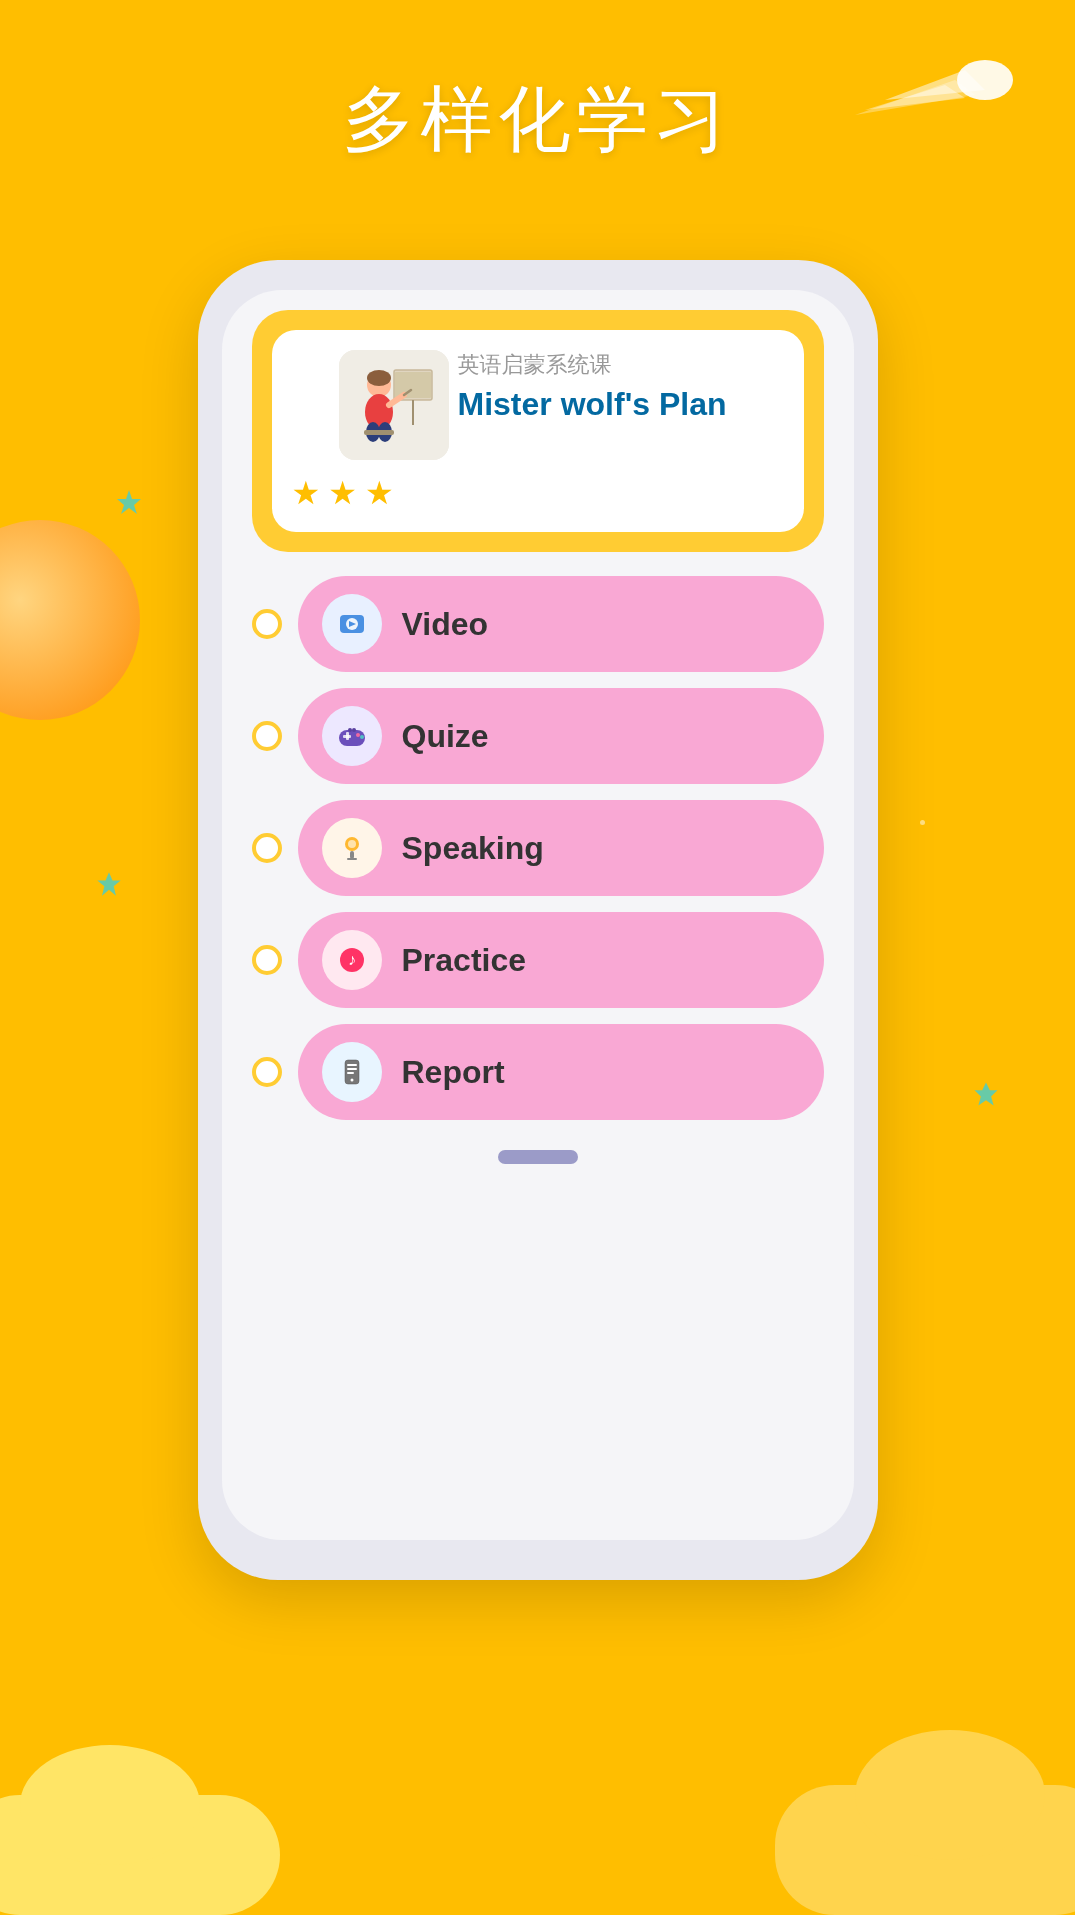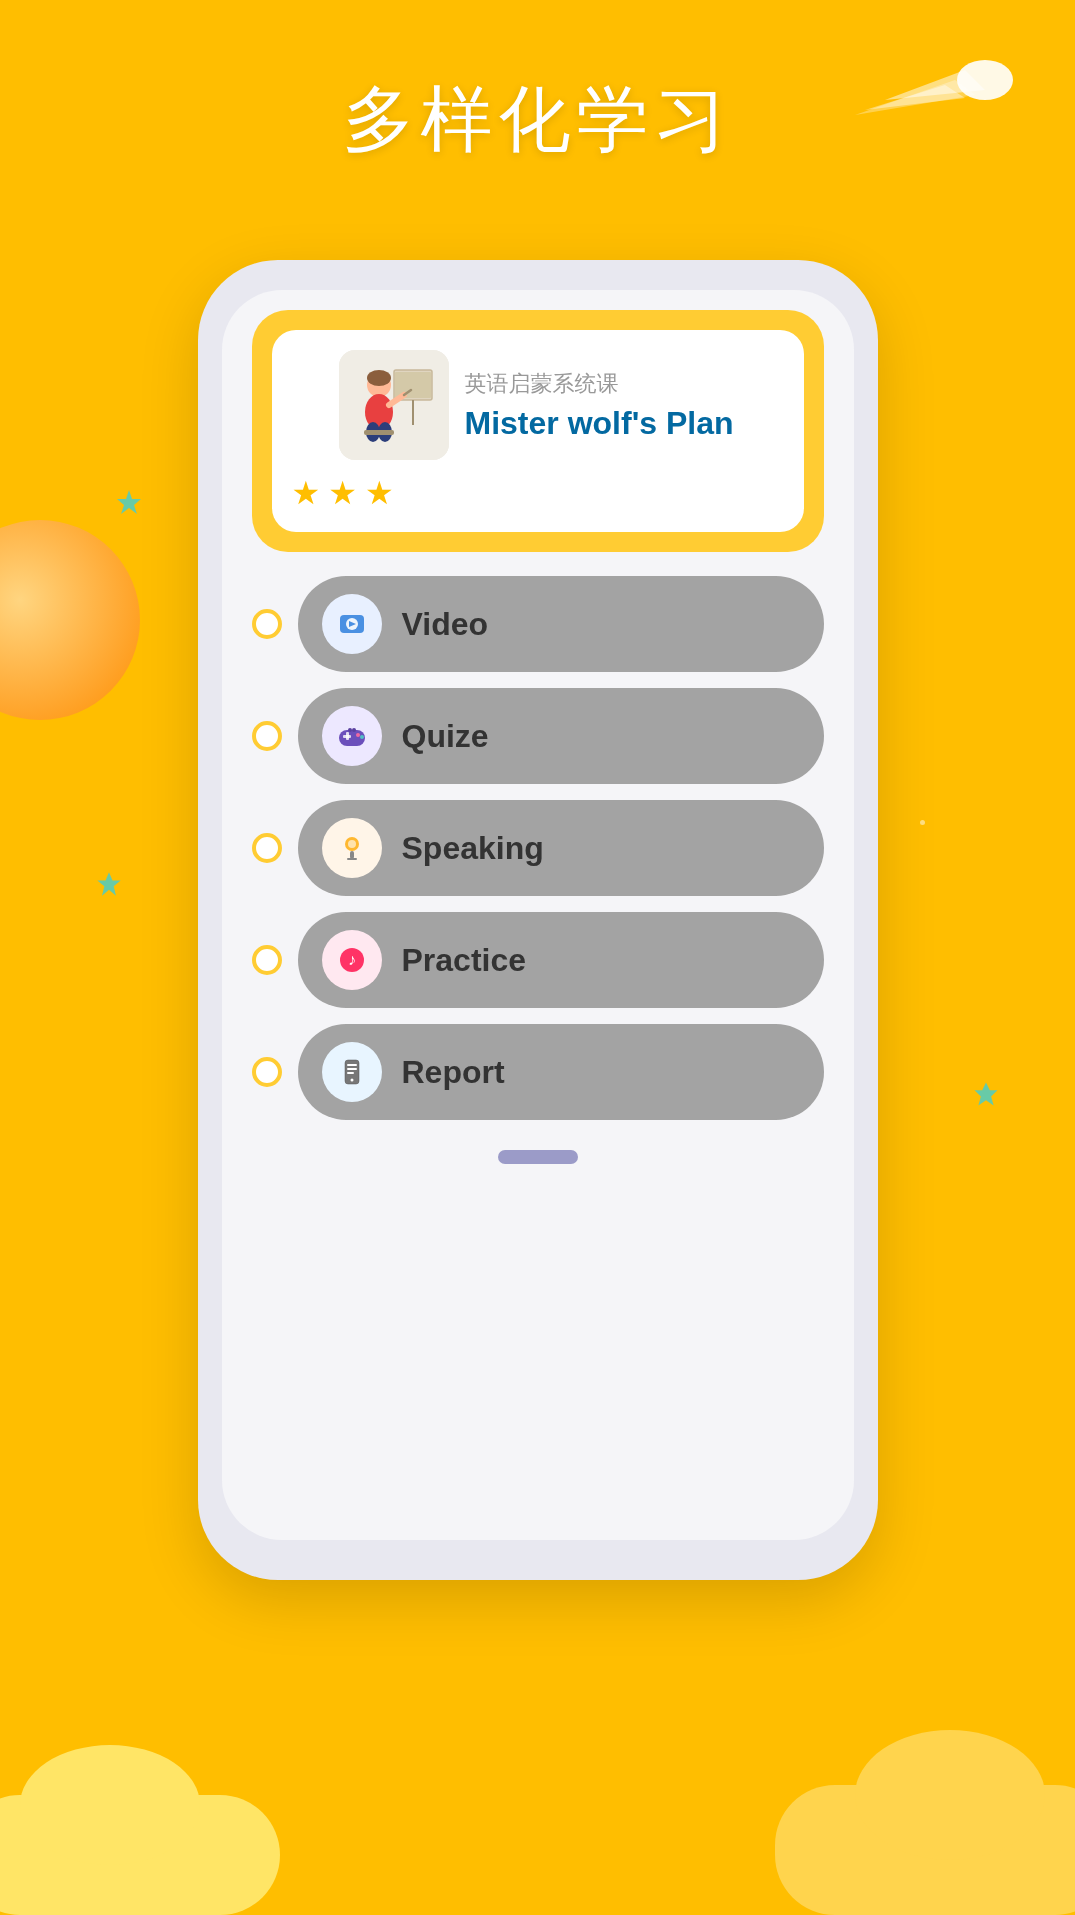--- a/index.html
+++ b/index.html
@@ -161,22 +161,21 @@
     }
     .course-card {
       background: white;
       border-radius: 24px;
       padding: 20px;
       display: flex;
       flex-direction: column;
     }
     .course-card-top {
       display: flex;
-      align-items: center;
-      gap: 16px;
+      gap: 9px;
       padding-left: 47px;
     }
     .course-illustration {
       width: 110px;
       height: 110px;
       border-radius: 16px;
       background: #F0EEE8;
       overflow: hidden;
       flex-shrink: 0;
       display: flex;
@@ -221,21 +220,21 @@
     .menu-dot {
       width: 30px;
       height: 30px;
       border-radius: 50%;
       border: 4px solid #FFCC33;
       background: white;
       flex-shrink: 0;
     }
     .menu-btn {
       flex: 1;
-      background: #a3a3a3;
+      background: #f9a8d4;
       border-radius: 50px;
       padding: 18px 24px;
       display: flex;
       align-items: center;
       gap: 20px;
       cursor: pointer;
     }
     .menu-icon-circle {
       width: 60px;
       height: 60px;

